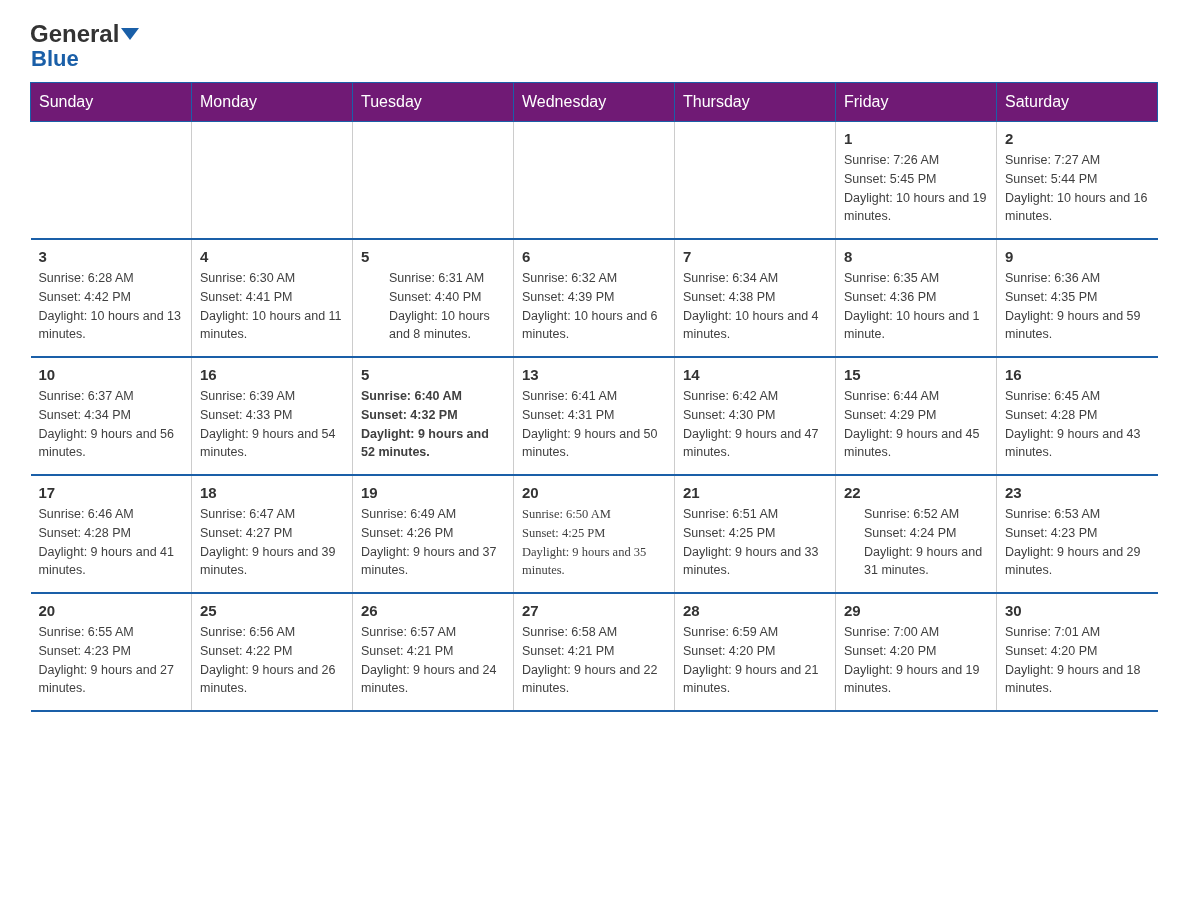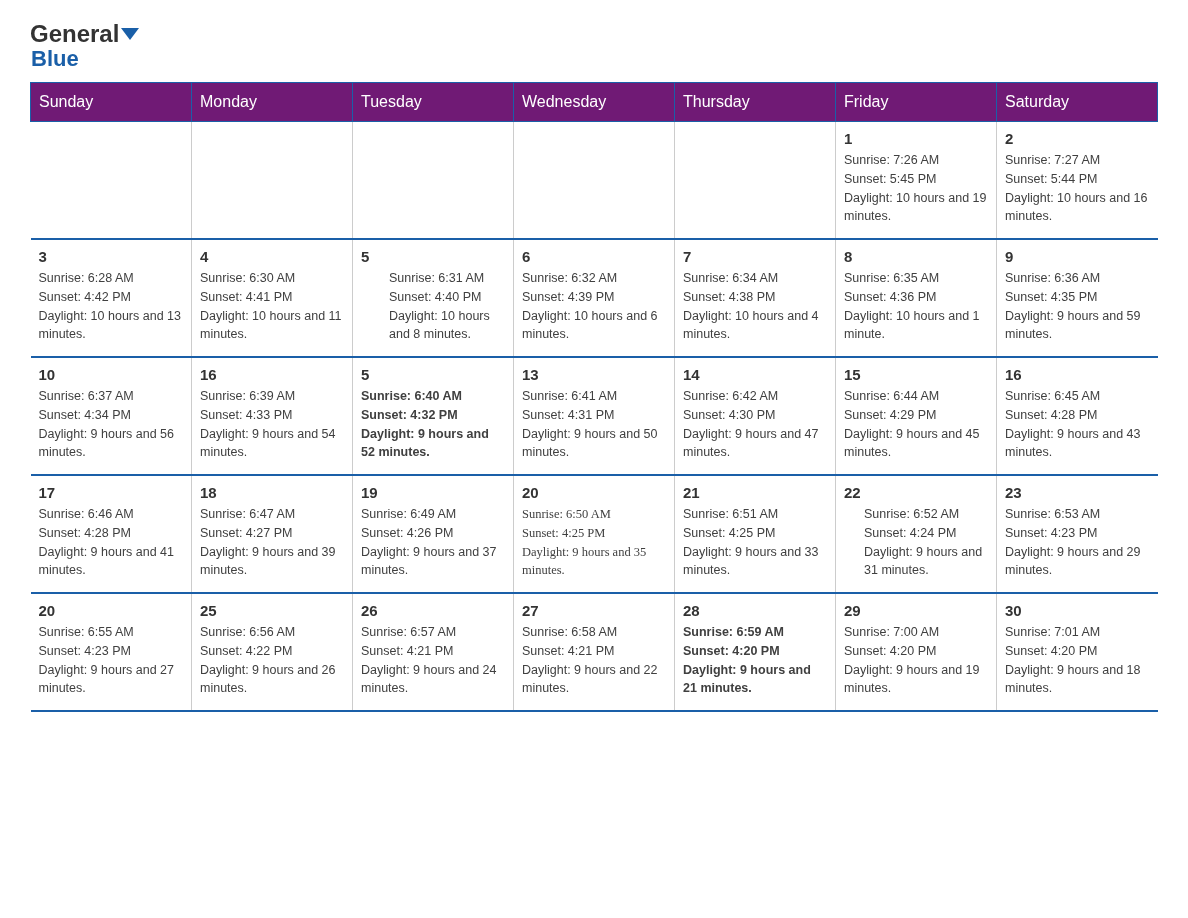--- a/index.html
+++ b/index.html
@@ -319,21 +319,21 @@
 Daylight: 9 hours and 24 minutes.</div>
         </td>
         <td>
           <span class="day-number">27</span>
           <div class="day-info" style="white-space: pre-line;">Sunrise: 6:58 AM
 Sunset: 4:21 PM
 Daylight: 9 hours and 22 minutes.</div>
         </td>
         <td>
           <span class="day-number">28</span>
-          <div class="day-info" style="white-space: pre-line; font-weight: bold;">Sunrise: 6:59 AM
+          <div class="day-info" style="white-space: pre-line;">Sunrise: 6:59 AM
 Sunset: 4:20 PM
 Daylight: 9 hours and 21 minutes.</div>
         </td>
         <td>
           <span class="day-number">29</span>
           <div class="day-info" style="white-space: pre-line;">Sunrise: 7:00 AM
 Sunset: 4:20 PM
 Daylight: 9 hours and 19 minutes.</div>
         </td>
         <td>

